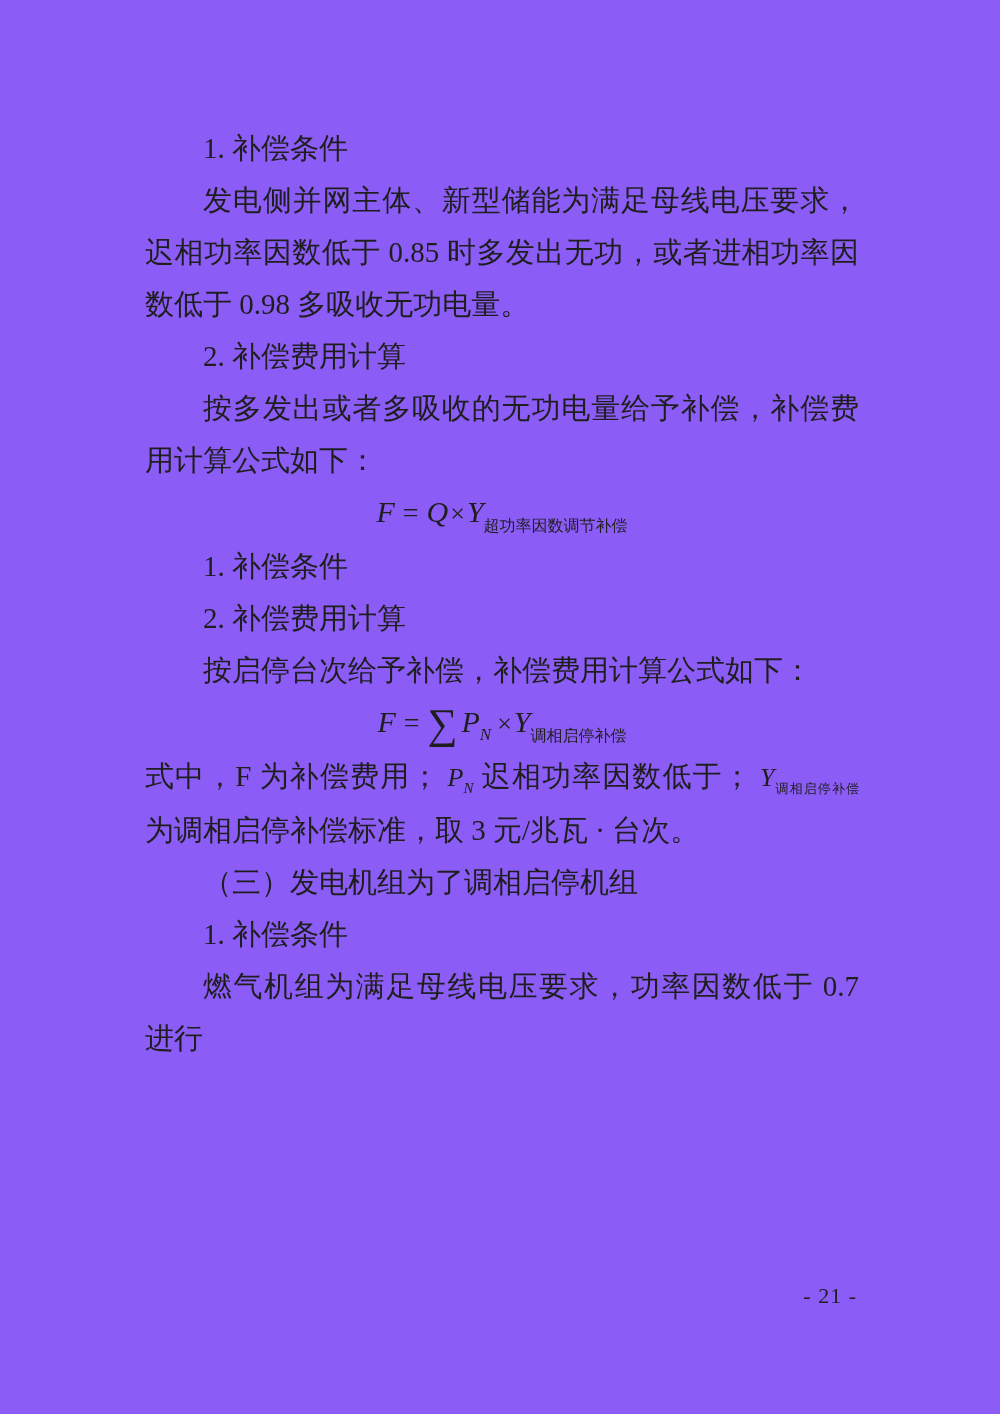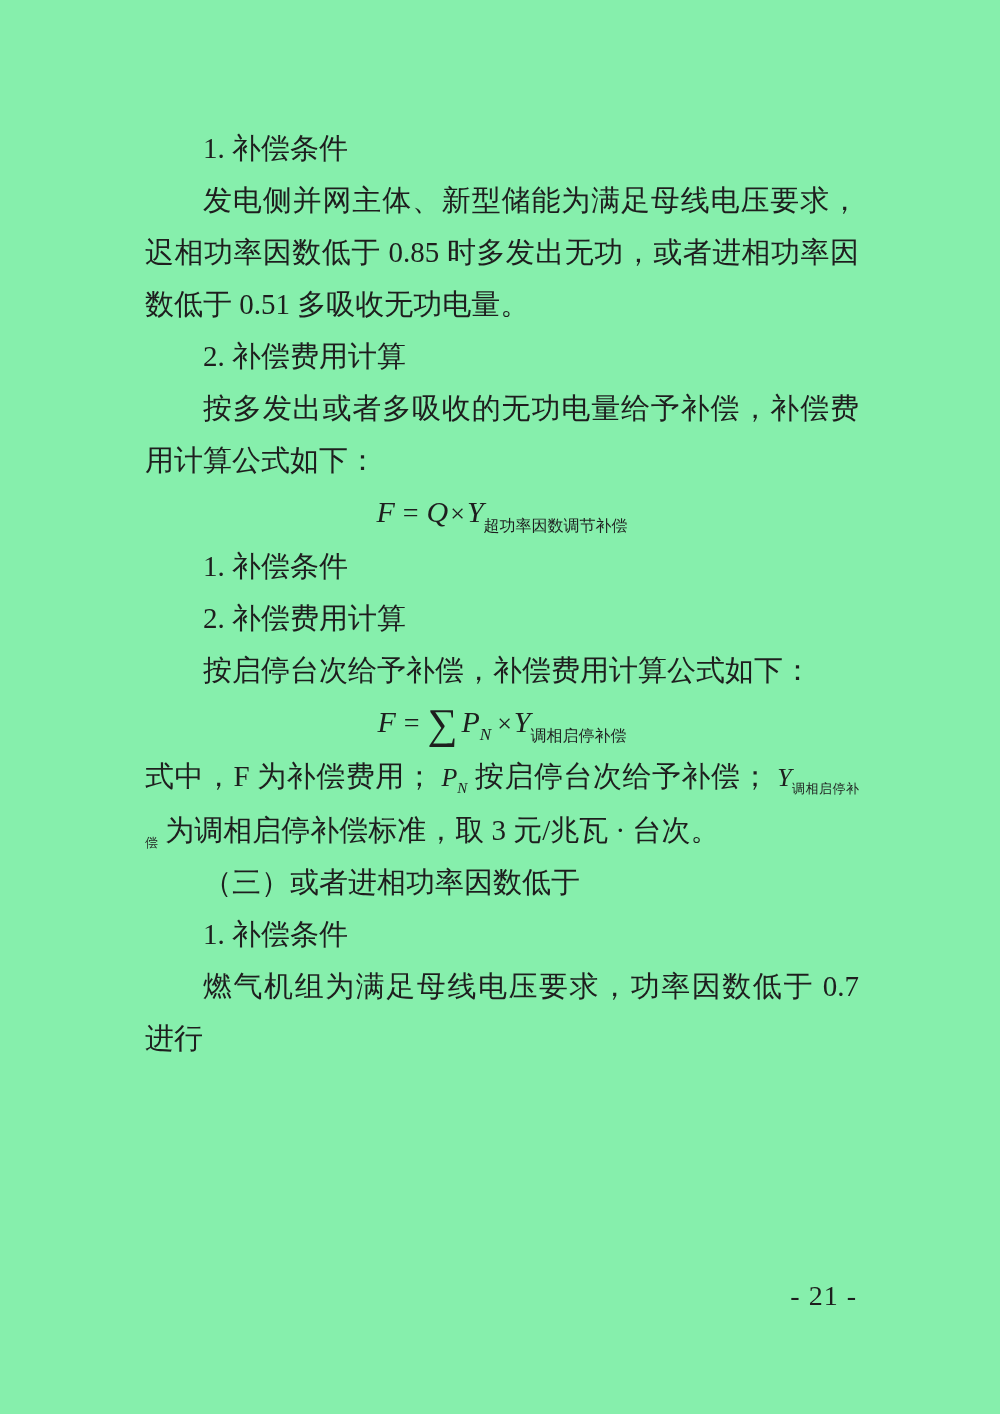--- a/index.html
+++ b/index.html
@@ -5,21 +5,21 @@
   html, body {
     margin: 0;
     padding: 0;
     background: #e8e8e8;
   }
   .page {
     position: relative;
     width: 1000px;
     height: 1414px;
     margin: 0 auto;
-    background: #86efac;
+    background: #8b5cf6;
     font-family: "Liberation Serif", "DejaVu Serif", serif;
     color: #1e1e1e;
     overflow: hidden;
   }
   .doc-body {
     position: absolute;
     left: 145px;
     top: 122px;
     width: 714px;
     font-size: 29px;
@@ -90,56 +90,56 @@
     font-style: italic;
     vertical-align: -8px;
     line-height: 0;
     padding-right: 4px;
   }
 
   .page-number {
     position: absolute;
     right: 143px;
     top: 1281px;
-    font-size: 28px;
+    font-size: 22px;
     line-height: 30px;
     color: #1e1e1e;
     letter-spacing: 1px;
   }
 </style>
 </head>
 <body>
 
 <div class="page">
   <div class="doc-body">
 
     <p class="indent2">1. 补偿条件</p>
 
-    <p class="indent2">发电侧并网主体、新型储能为满足母线电压要求，迟相功率因数低于 0.85 时多发出无功，或者进相功率因数低于 0.51 多吸收无功电量。</p>
+    <p class="indent2">发电侧并网主体、新型储能为满足母线电压要求，迟相功率因数低于 0.85 时多发出无功，或者进相功率因数低于 0.98 多吸收无功电量。</p>
 
     <p class="indent2">2. 补偿费用计算</p>
 
     <p class="indent2">按多发出或者多吸收的无功电量给予补偿，补偿费用计算公式如下：</p>
 
     <p class="formula-line"><span class="f-main">F</span><span class="f-op">=</span><span class="f-main">Q</span><span class="f-times">×</span><span class="f-main">Y</span><span class="f-sub-cjk">超功率因数调节补偿</span></p>
 
 
 
     <p class="indent2">1. 补偿条件</p>
 
 
     <p class="indent2">2. 补偿费用计算</p>
 
     <p class="indent2">按启停台次给予补偿，补偿费用计算公式如下：</p>
 
     <p class="formula-line"><span class="f-main">F</span><span class="f-op">=</span><span class="f-sigma">∑</span><span class="f-main">P</span><span class="f-sub-lat">N</span><span class="f-times">×</span><span class="f-main">Y</span><span class="f-sub-cjk">调相启停补偿</span></p>
 
-    <p class="noindent"><span>式中，F 为补偿费用； </span><span class="var inline-var">P</span><span class="sub-lat">N</span><span> 按启停台次给予补偿； </span><span class="var inline-var">Y</span><span class="sub-cjk">调相启停补偿</span><span> 为调相启停补偿标准，取 3 元/兆瓦 · 台次。</span></p>
+    <p class="noindent"><span>式中，F 为补偿费用； </span><span class="var inline-var">P</span><span class="sub-lat">N</span><span> 迟相功率因数低于； </span><span class="var inline-var">Y</span><span class="sub-cjk">调相启停补偿</span><span> 为调相启停补偿标准，取 3 元/兆瓦 · 台次。</span></p>
 
-    <p class="indent2">（三）或者进相功率因数低于</p>
+    <p class="indent2">（三）发电机组为了调相启停机组</p>
 
     <p class="indent2">1. 补偿条件</p>
 
     <p class="indent2">燃气机组为满足母线电压要求，功率因数低于 0.7 进行</p>
 
   </div>
 
   <div class="page-number">- 21 -</div>
 </div>
 

